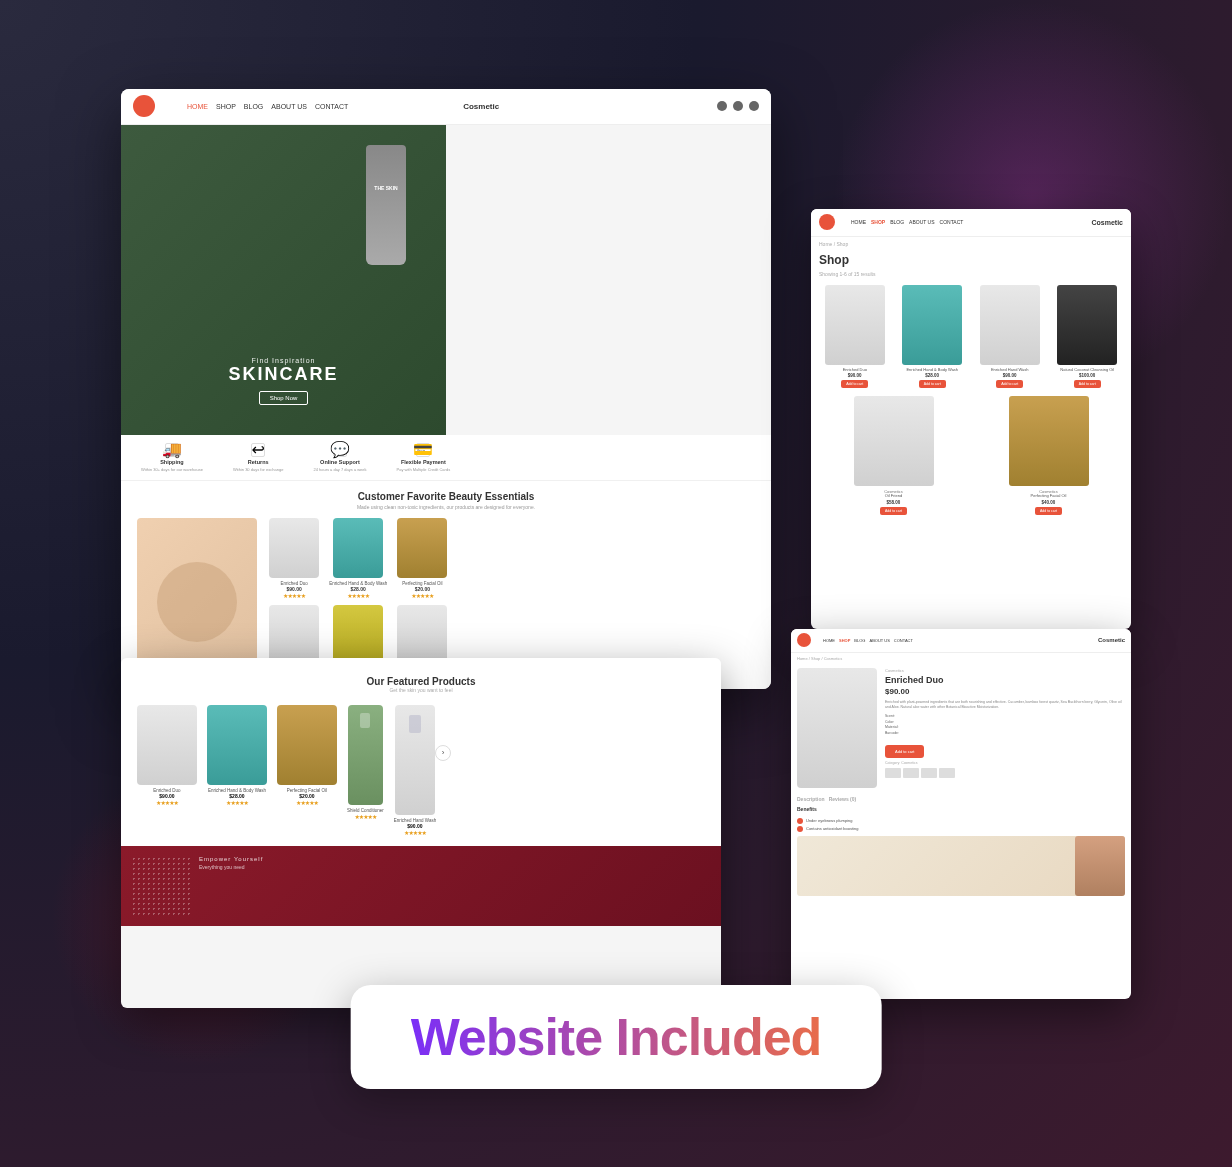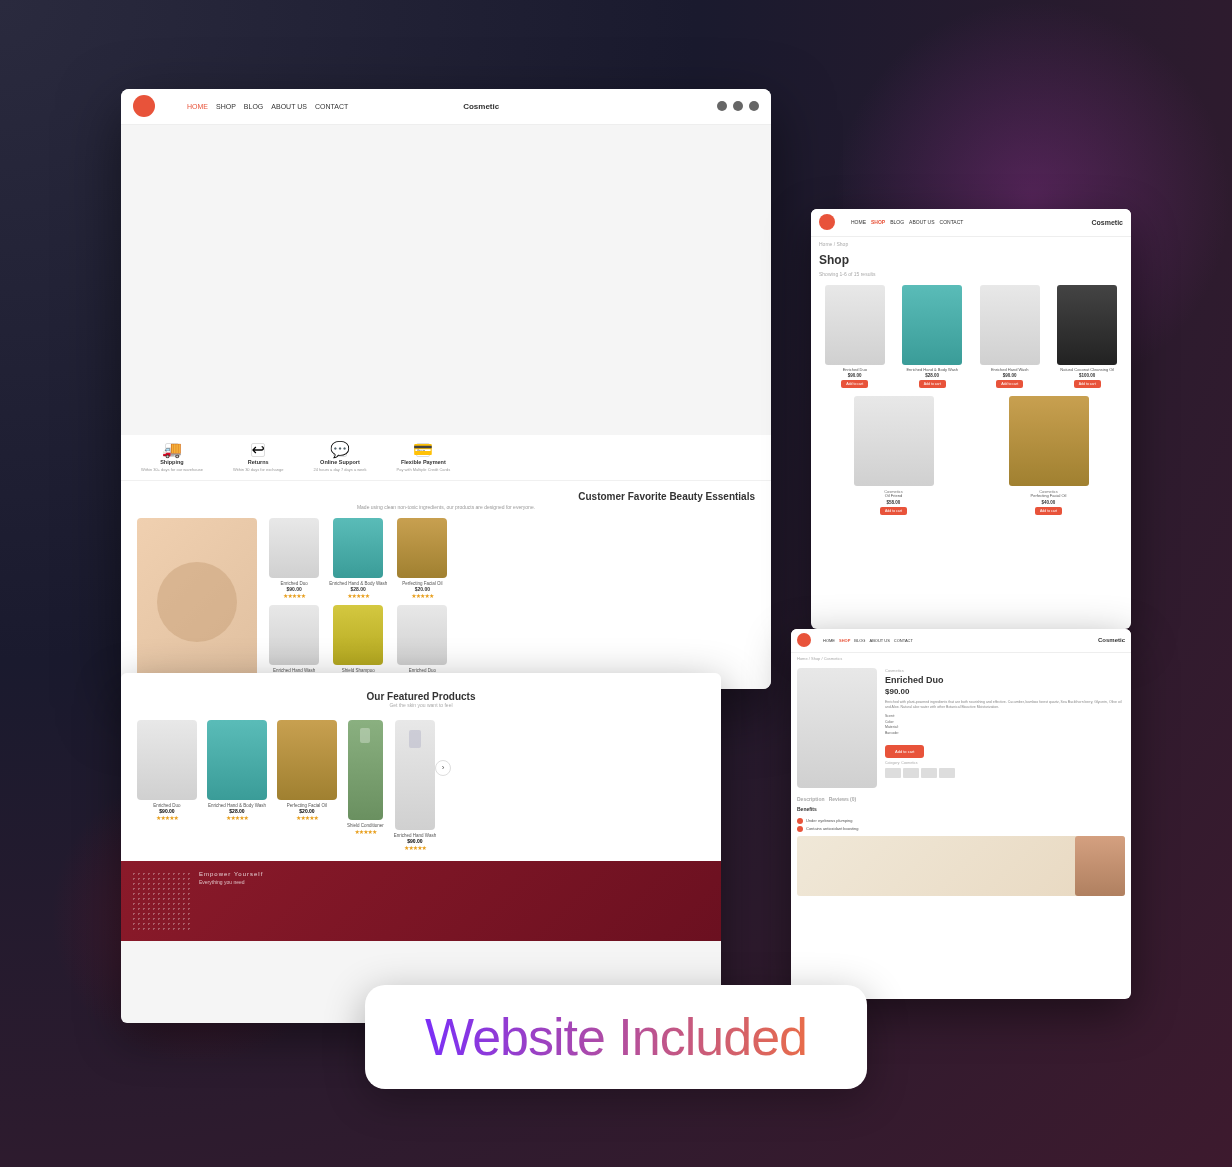--- a/index.html
+++ b/index.html
@@ -77,21 +77,21 @@
       background: #fff;
       border-radius: 6px;
       overflow: hidden;
       box-shadow: 0 15px 45px rgba(0,0,0,0.45);
     }
 
     
     .screenshot-bottom {
       position: absolute;
       left: 30px;
-      top: 614px;
+      top: 599px;
       width: 600px;
       height: 350px;
       background: #f5f5f5;
       border-radius: 6px;
       overflow: hidden;
       box-shadow: 0 15px 45px rgba(0,0,0,0.45);
     }
 
     
     .website-included-badge {
@@ -102,21 +102,21 @@
       background: #fff;
       border-radius: 20px;
       padding: 22px 60px;
       box-shadow: 0 10px 40px rgba(0,0,0,0.3);
       white-space: nowrap;
       z-index: 100;
     }
 
     .badge-text {
       font-size: 52px;
-      font-weight: 400;
+      font-weight: 700;
       background: linear-gradient(90deg, #7b2ff7 0%, #e86c4a 100%);
       -webkit-background-clip: text;
       -webkit-text-fill-color: transparent;
       background-clip: text;
       letter-spacing: -1px;
       margin-top: 43px;
     }
 
     
     .nav-bar {
@@ -269,21 +269,21 @@
 
     
     .products-section {
       background: #fff;
       padding: 10px 16px;
     }
     .section-title-main {
       font-size: 10px;
       font-weight: 700;
       color: #333;
-      text-align: right;
+      text-align: center;
       margin-bottom: 2px;
     }
     .section-sub {
       font-size: 5px;
       color: #999;
       text-align: center;
       margin-bottom: 8px;
     }
     .product-with-hero {
       display: flex;
@@ -639,20 +639,30 @@
       </div>
       <div style="margin: 0 auto; font-size:8px; font-weight:700; color:#333;">Cosmetic</div>
       <div class="nav-icons">
         <div class="nav-icon"></div>
         <div class="nav-icon"></div>
         <div class="nav-icon"></div>
       </div>
     </div>
 
     <div class="hero-split">
+      <div class="hero-right">
+        <div class="hero-bottle">
+          <div class="hero-bottle-label">THE SKIN</div>
+        </div>
+        <div class="hero-text-block">
+          <div class="hero-find">Find Inspiration</div>
+          <div class="hero-title">SKINCARE</div>
+          <button class="hero-btn">Shop Now</button>
+        </div>
+      </div>
     </div>
 
     <div class="features-bar">
       <div class="feature-item">
         <div class="feature-icon">🚚</div>
         <div class="feature-label">Shipping</div>
         <div class="feature-desc">Within 30+ days for our warehouse</div>
       </div>
       <div class="feature-item">
         <div class="feature-icon">↩</div>

